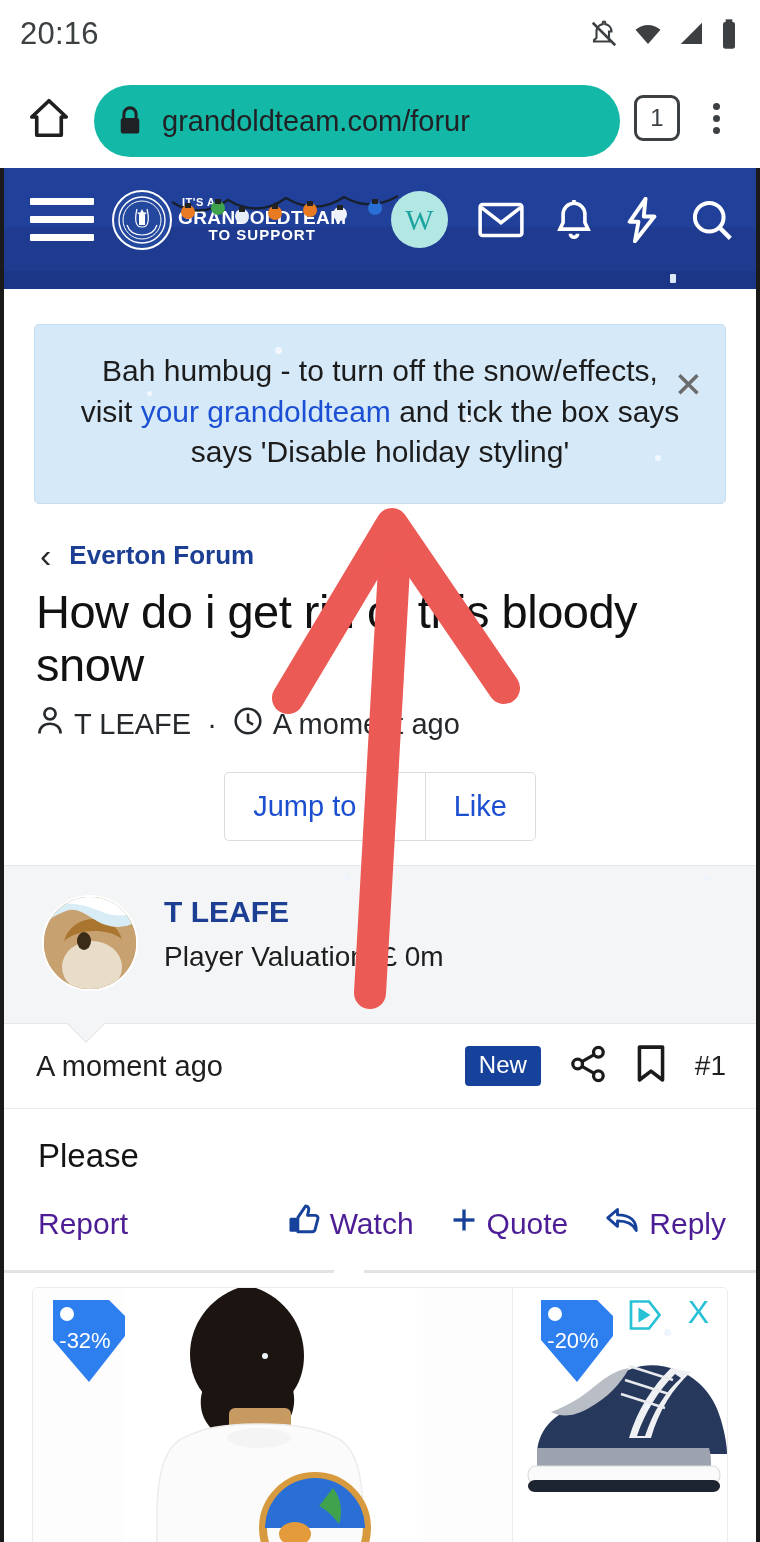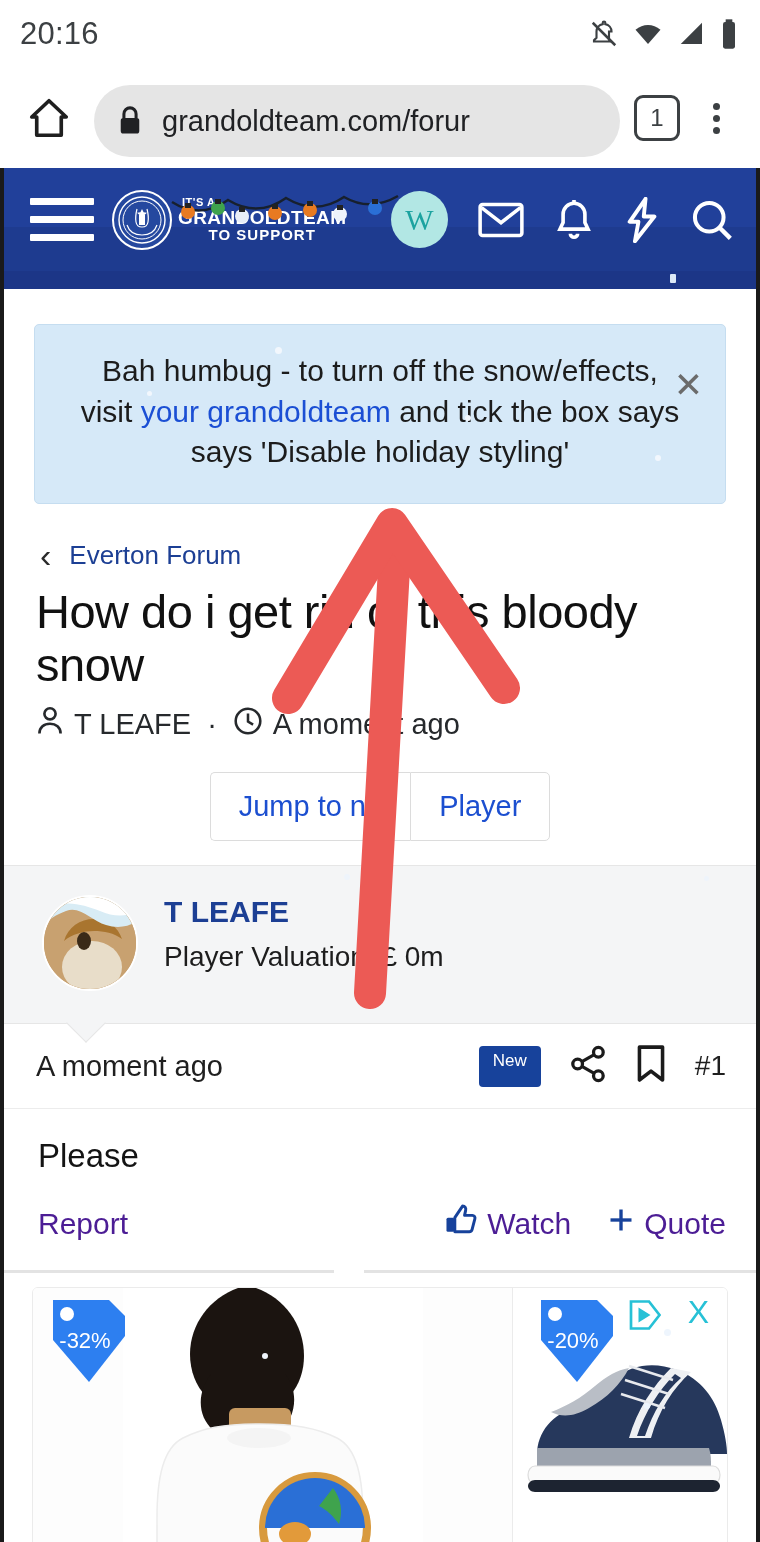--- a/index.html
+++ b/index.html
@@ -38,21 +38,21 @@
     display: flex; align-items: center;
     padding: 0 20px 0 22px;
     gap: 4px;
     background: #ffffff;
   }
   .home-btn { width: 54px; height: 54px; display:flex; align-items:center; justify-content:center; }
   .omnibox {
     flex: 1;
     height: 72px;
     margin: 6px 10px 0 14px;
-    background: #e5e5e5;
+    background: #14b8a6;
     border-radius: 36px;
     display: flex; align-items: center;
     padding: 0 22px;
     overflow: hidden;
   }
   .lock-icon { flex: 0 0 auto; margin-right: 18px; display:flex; }
   .omnibox-url {
     font-size: 29px; color: #202124;
     white-space: nowrap; overflow: hidden;
     font-family: "Liberation Sans", sans-serif;
@@ -149,21 +149,21 @@
     position: absolute; right: 22px; top: 42px;
     font-size: 35px; color: #6b6b6b; line-height: 1;
     font-family: "Liberation Sans", sans-serif;
   }
 
   .breadcrumb {
     display:flex; align-items:center; gap: 18px;
     padding: 34px 30px 0 36px;
   }
   .breadcrumb .chev { color:#2b2b2b; font-size: 34px; line-height: 1; }
-  .breadcrumb .bc-link { color:#1c3f94; font-size: 26px; font-weight: 400; }
+  .breadcrumb .bc-link { color:#1c3f94; font-size: 26px; font-weight: 700; }
 
   .thread-title {
     font-size: 47px; color: #111; font-weight: 400;
     padding: 14px 30px 0 32px; line-height: 1.12;
     letter-spacing: -0.5px;
   }
   .thread-meta {
     display:flex; align-items:center; gap: 10px;
     padding: 14px 30px 0 32px;
     font-size: 29px; color: #26292c;
@@ -216,21 +216,21 @@
 
   .post-meta {
     display:flex; align-items:center;
     padding: 20px 30px 20px 32px;
     border-bottom: 1px solid #ececec;
   }
   .post-time { font-size: 29px; color: #1f1f1f; }
   .post-meta-right { margin-left:auto; display:flex; align-items:center; gap: 28px; }
   .badge-new {
     background: #17429b; color:#fff;
-    font-size: 17px; padding: 5px 14px 16px; border-radius: 4px;
+    font-size: 24px; padding: 5px 14px 7px; border-radius: 4px;
   }
   .post-num { font-size: 28px; color:#1f1f1f; }
 
   .post-body { font-size: 33px; color:#141414; padding: 28px 30px 0 34px; }
 
   .post-actions {
     display:flex; align-items:center;
     padding: 28px 30px 26px 34px;
     color:#17429b; font-size: 30px;
   }
@@ -432,21 +432,21 @@
               <circle cx="10" cy="10" r="8.2" fill="none" stroke="#26292c" stroke-width="1.7"></circle>
               <path d="M10 5v5.4l3.4 2" fill="none" stroke="#26292c" stroke-width="1.7"></path>
             </svg>
         </span>
         <span>A moment ago</span>
       </div>
 
       <div class="action-row">
         <div class="btn-group">
           <button class="btn">Jump to ne</button>
-          <button class="btn">Player</button>
+          <button class="btn">Like</button>
         </div>
       </div>
       <div class="divider"></div>
 
       <div class="post-user">
         <div class="post-avatar">
           <svg width="96" height="96" viewBox="0 0 96 96">
             <rect width="96" height="96" fill="#c8a170"></rect>
             <ellipse cx="48" cy="70" rx="30" ry="26" fill="#e8ddc9"></ellipse>
             <path d="M20 44c4-14 16-22 30-22s24 8 28 20c-8-6-18-8-28-8s-22 3-30 10z" fill="#a9752f"></path>
@@ -502,20 +502,28 @@
           </span>
           <span class="pa-item">
             <span>
               <svg width="28" height="28" viewBox="0 0 20 20">
                   <line x1="10" y1="2.5" x2="10" y2="17.5" stroke="#17429b" stroke-width="2.4"></line>
                   <line x1="2.5" y1="10" x2="17.5" y2="10" stroke="#17429b" stroke-width="2.4"></line>
                 </svg>
             </span>
             <span>Quote</span>
           </span>
+          <span class="pa-item">
+            <span>
+              <svg width="36" height="32" viewBox="0 0 24 20">
+                  <path d="M9 3 2.5 8.6 9 14.2V10.6c7 0 10.5 2.2 12.5 6.4 0-6.2-3.4-10.4-12.5-10.4z" fill="none" stroke="#17429b" stroke-width="1.9" stroke-linejoin="round"></path>
+                </svg>
+            </span>
+            <span>Reply</span>
+          </span>
         </div>
       </div>
 
       <div class="actions-underline">
         <i class="au-left"></i>
         <i class="au-gap"></i>
         <i class="au-right"></i>
       </div>
 
       <div class="ad-wrap">

